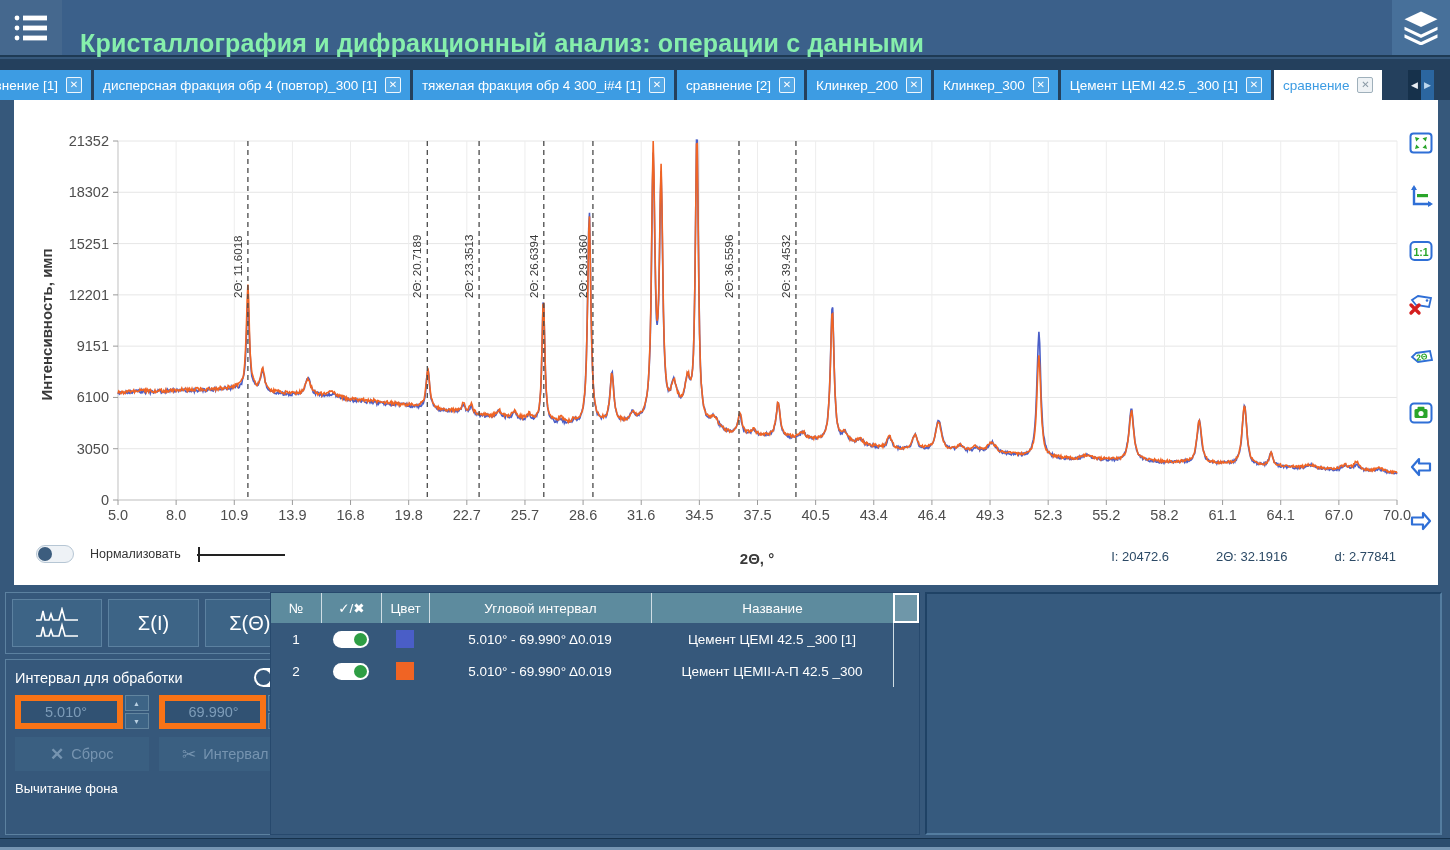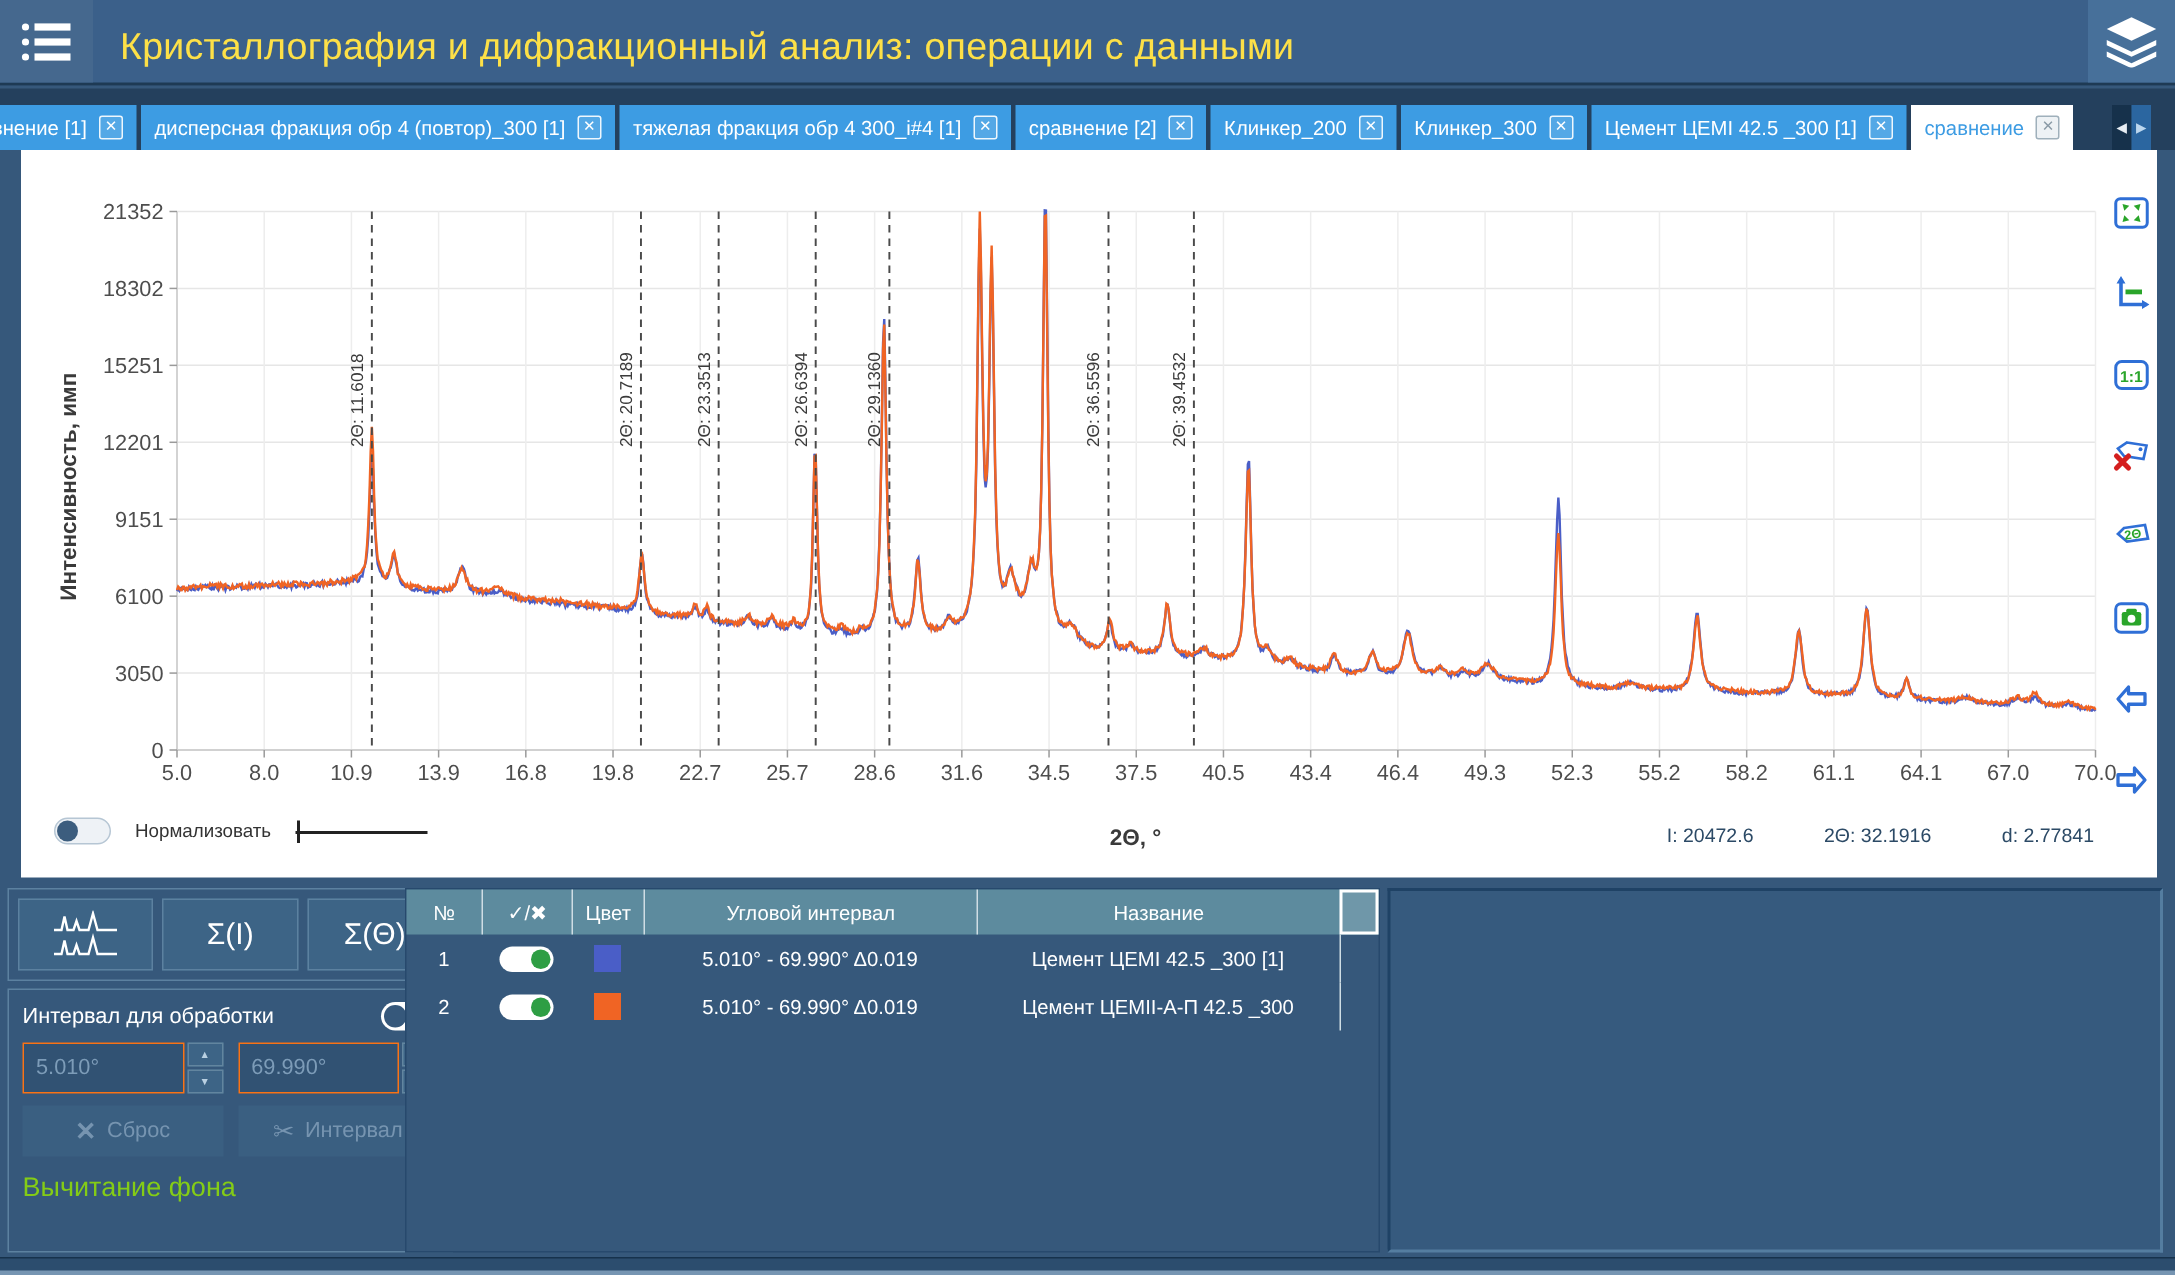--- a/index.html
+++ b/index.html
@@ -2,21 +2,21 @@
 <html><head>
 <meta charset="utf-8">
 <style>
   * { margin:0; padding:0; box-sizing:border-box; }
   html,body { width:1450px; height:850px; }
   body { font-family:"Liberation Sans", sans-serif; background:#36587b; overflow:hidden; position:relative; }
 
   
   .header { position:absolute; left:0; top:0; width:1450px; height:57px; background:#3b608a; border-bottom:2px solid #1e3a54; }
   .menu-btn { position:absolute; left:0; top:0; width:62px; height:55px; background:#45688e; display:flex; align-items:center; justify-content:center; cursor:pointer; }
-  .app-title { position:absolute; left:80px; top:4px; height:55px; display:flex; align-items:center; color:#fde047; font-size:25px; font-weight:normal; letter-spacing:.2px; }
+  .app-title { position:absolute; left:80px; top:16px; height:55px; display:flex; align-items:center; color:#86efac; font-size:25px; font-weight:bold; letter-spacing:.2px; }
   .layers-btn { position:absolute; right:0; top:0; width:58px; height:55px; background:#47709a; display:flex; align-items:center; justify-content:center; cursor:pointer; }
 
   
   .tabbar { position:absolute; left:0; top:59px; width:1450px; height:41px; background:#24405d; }
   .tabs { position:absolute; left:0; bottom:0; display:flex; gap:3px; height:30px; }
   .tab { display:flex; align-items:center; gap:8px; background:#3d9ce3; color:#ffffff; font-size:13.5px; padding:0 9px; white-space:nowrap; cursor:pointer; }
   .tab .lbl { white-space:nowrap; }
   .tab.clipped { padding-left:0; }
   .tab.clipped .lbl { width:58px; overflow:hidden; display:flex; justify-content:flex-end; }
   .tab.active { background:#ffffff; color:#3d9ce3; }
@@ -50,27 +50,27 @@
   .box { border:1px solid #5c81a0; background:#36587b; }
   .btn-row3 { display:flex; gap:6px; padding:6px; }
   .big-btn { flex:1; height:48px; background:#3d6486; border:1px solid #5c81a0; color:#ffffff; display:flex; align-items:center; justify-content:center; font-size:20px; cursor:pointer; }
   .settings { flex:1; padding:8px 9px; display:flex; flex-direction:column; }
   .set-head { display:flex; align-items:center; justify-content:space-between; margin-bottom:8px; }
   .set-label { color:#ffffff; font-size:14.5px; }
   .toggle-off2 { width:38px; height:19px; border-radius:10px; background:#ffffff; position:relative; cursor:pointer; }
   .toggle-off2 .knob { position:absolute; left:2px; top:2px; width:15px; height:15px; border-radius:50%; background:#36587b; }
   .spin-row { display:flex; gap:10px; margin-bottom:8px; }
   .spin { display:flex; flex:1; height:34px; }
-  .spin .val { flex:1; border:1px solid #f97316; background:rgba(10,30,50,.10); color:#7d9cb8; font-size:14.5px; display:flex; align-items:center; padding-left:8px;text-align:center; }
+  .spin .val { flex:1; border:6px solid #f97316; background:rgba(10,30,50,.10); color:#7d9cb8; font-size:14.5px; display:flex; align-items:center; padding-left:24px;text-align:center; }
   .spin.enabled .val { color:#ffffff; }
   .spin .arrows { width:24px; display:flex; flex-direction:column; gap:2px; margin-left:2px; }
   .spin .arrows div { flex:1; background:#3d6486; border:1px solid #62859f; color:#b9d0e2; font-size:7px; display:flex; align-items:center; justify-content:center; cursor:pointer; }
   .cut-row { display:flex; gap:10px; margin-bottom:10px; }
   .dis-btn { flex:1; height:34px; background:#3a5f81; color:#7694b0; font-size:14.5px; display:flex; align-items:center; justify-content:center; gap:7px; cursor:default; }
-  .bg-label { color:#84cc16; font-size:18px; margin-bottom:6px; }
+  .bg-label { color:#ffffff; font-size:13px; margin-bottom:6px; }
   .sub-row { display:flex; gap:10px; }
   .act-btn { flex:1; height:34px; background:#45729c; border:1px solid #62859f; color:#ffffff; font-size:14.5px; display:flex; align-items:center; justify-content:center; gap:8px; cursor:pointer; }
   .pill-icon { width:18px; height:8px; border:2px solid #ffffff; border-radius:4px; display:inline-block; }
 
   
   .table-panel { position:absolute; left:270px; top:592px; width:650px; height:243px; border:1px solid #27496d; background:#36587b; }
   .tbl-header { display:grid; grid-template-columns:50px 60px 48px 222px 1fr 26px; height:30px; background:#5d8b9e; }
   .th { display:flex; align-items:center; justify-content:center; color:#ffffff; font-size:13.5px; border-left:1px solid #cfdde4; }
   .th:first-child { border-left:none; }
   .th.scroll-stub { background:#6f97a9; border:2px solid #ffffff; }

